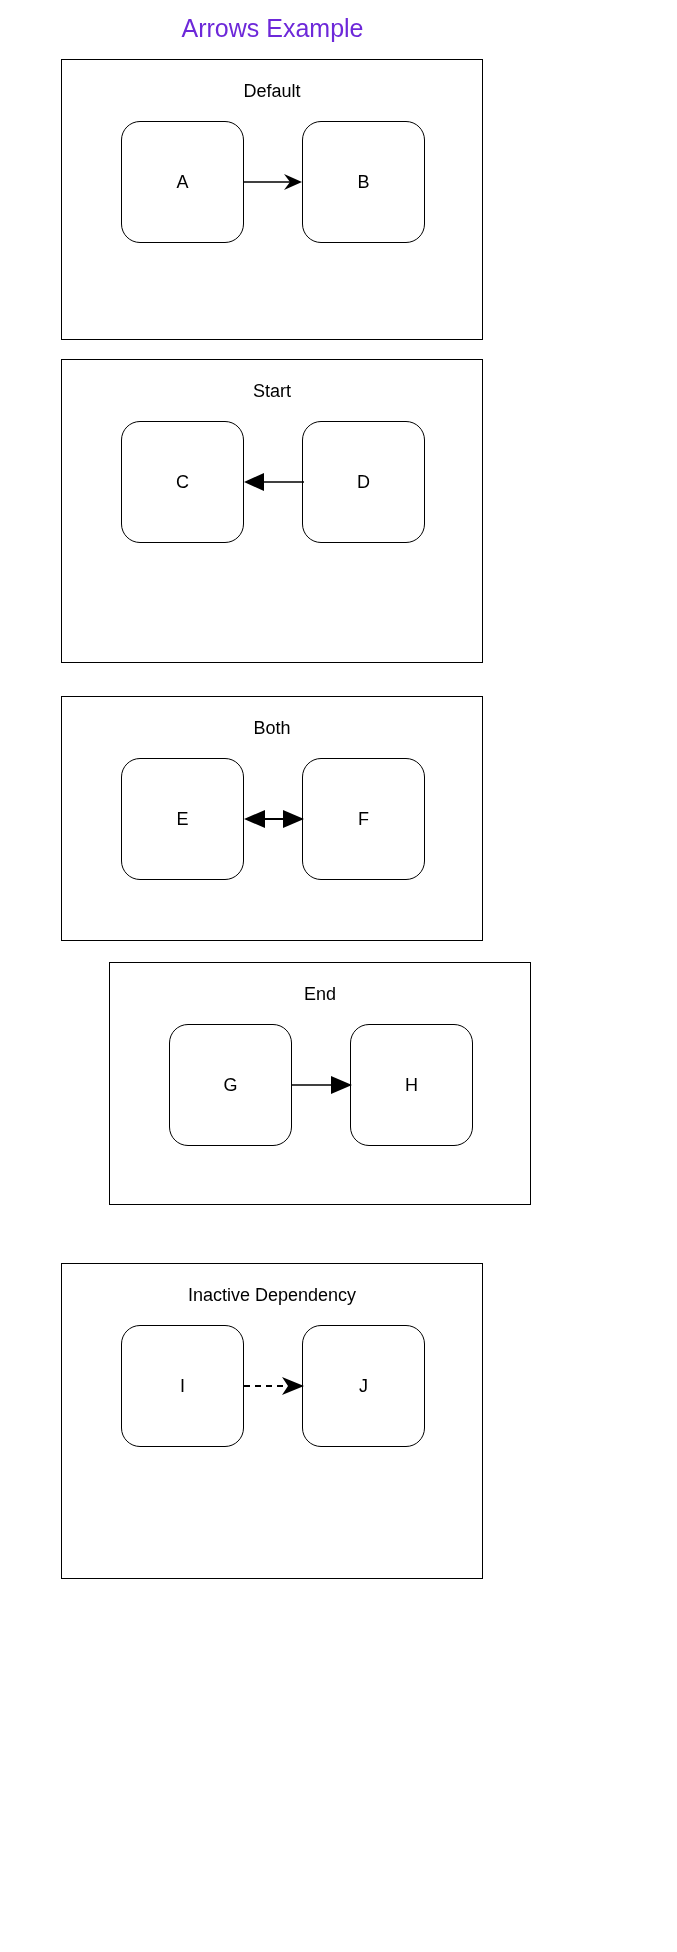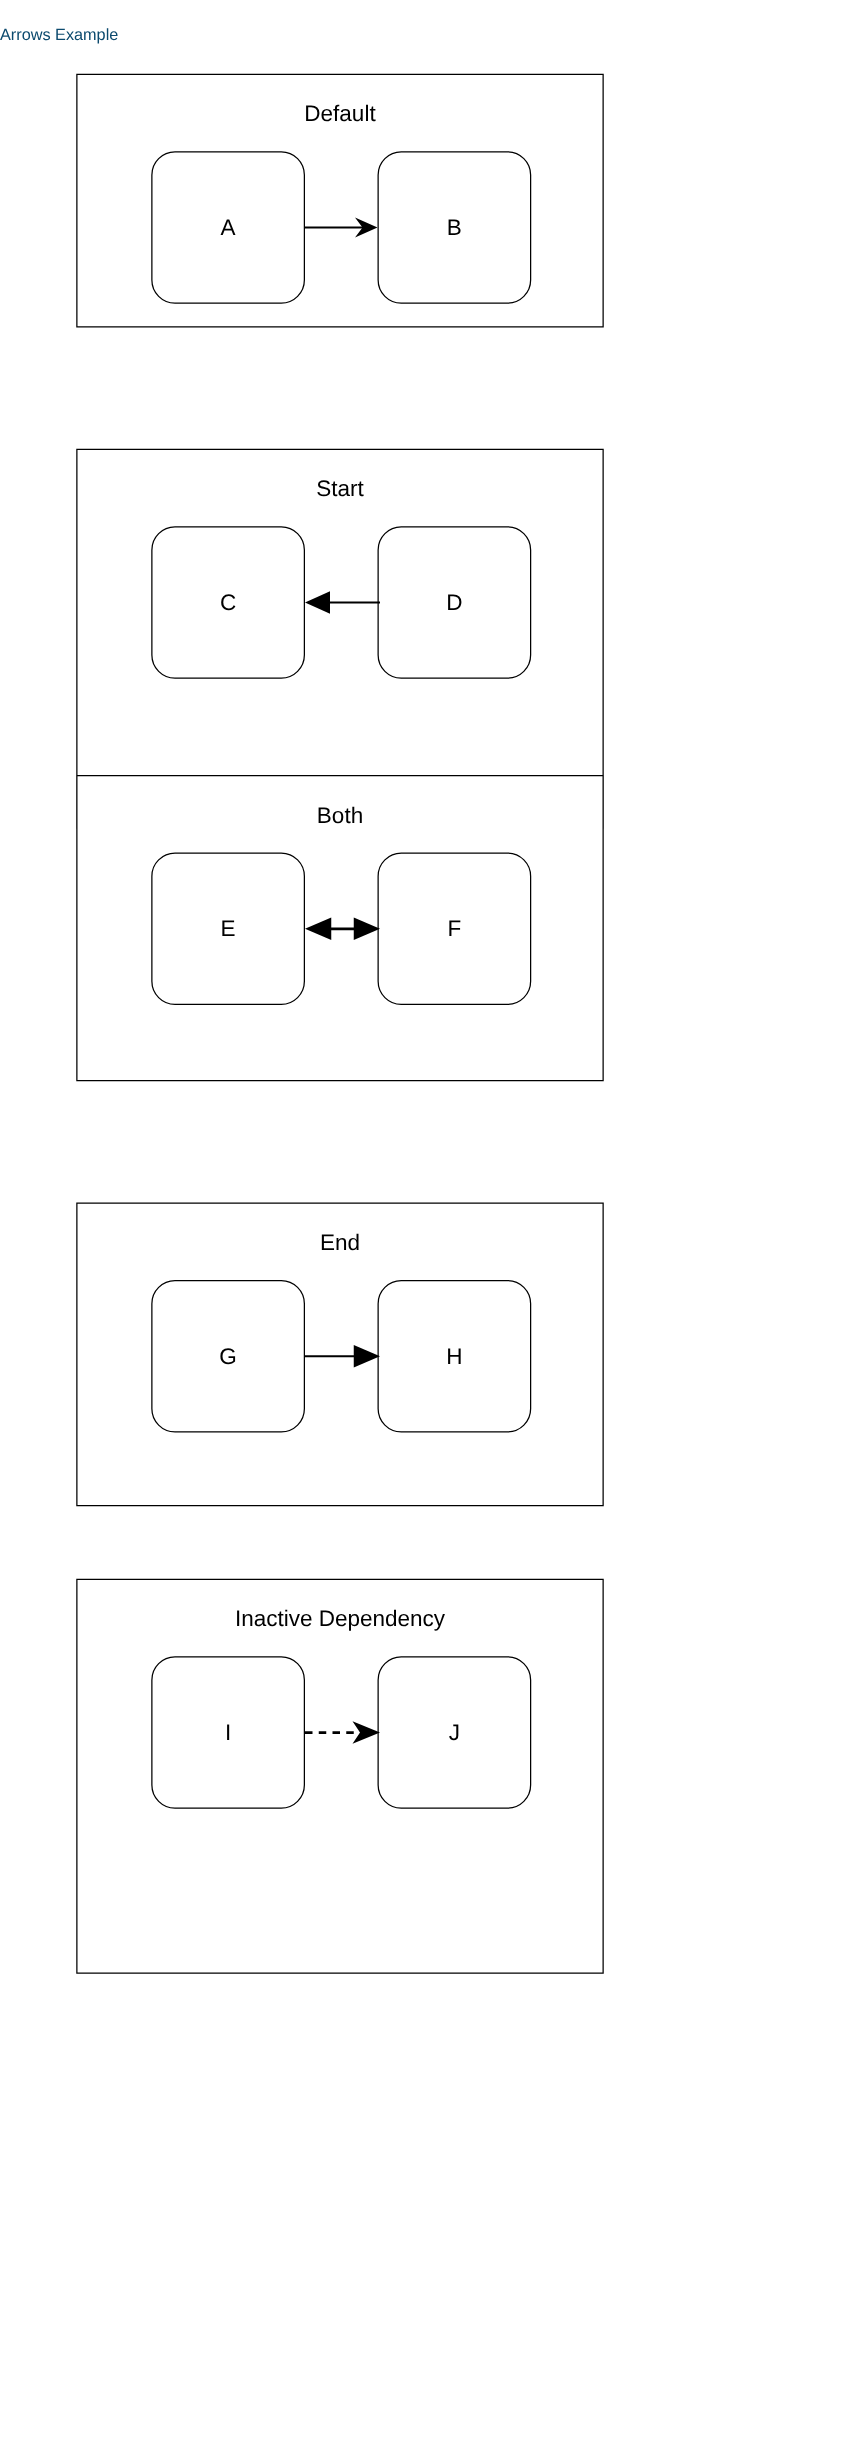--- a/index.html
+++ b/index.html
@@ -13,23 +13,24 @@
     position: relative;
     font-family: "Liberation Sans", sans-serif;
     color: #000000;
     overflow: hidden;
   }
   #page-title {
     position: absolute;
     left: 0;
     top: 14px;
     width: 545px;
-    font-size: 13px;
+    text-align: center;
+    font-size: 25px;
     line-height: 28px;
-    color: #0c4a6e;
+    color: #6d28d9;
   }
   .group {
     position: absolute;
     left: 61px;
     width: 422px;
     border: 1.6px solid #000000;
     background: #ffffff;
     box-sizing: border-box;
   }
   .group-title {
@@ -61,24 +62,24 @@
     line-height: 22px;
     color: #000000;
   }
   .edge {
     position: absolute;
     overflow: visible;
   }
   .edge svg { display: block; overflow: visible; }
 
   
-  #group-default      { top: 59px;   height: 203px; }
+  #group-default      { top: 59px;   height: 281px; }
   #group-start        { top: 359px;  height: 304px; }
-  #group-both         { top: 620px;  height: 245px; padding-left: 28px; }
-  #group-end          { top: 962px;  height: 243px; }
+  #group-both         { top: 696px;  height: 245px; padding-left: 28px; }
+  #group-end          { top: 962px;  height: 243px; margin-left: 48px; }
   #group-inactive     { top: 1263px; height: 316px; }
 
   .group-title.pos    { top: 18px; }
 
   .node.left          { left: 59px;  top: 61px; }
   .node.right         { left: 240px; top: 61px; }
 
   .edge.mid           { left: 182px; top: 110px; width: 60px; height: 24px; }
 </style>
 </head>

